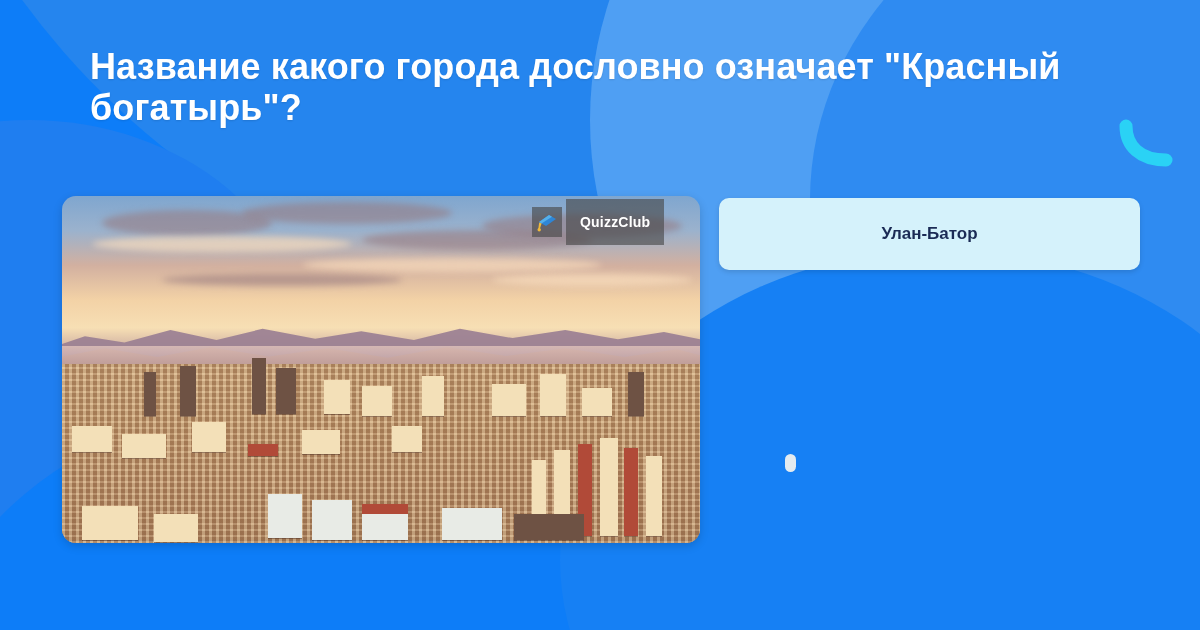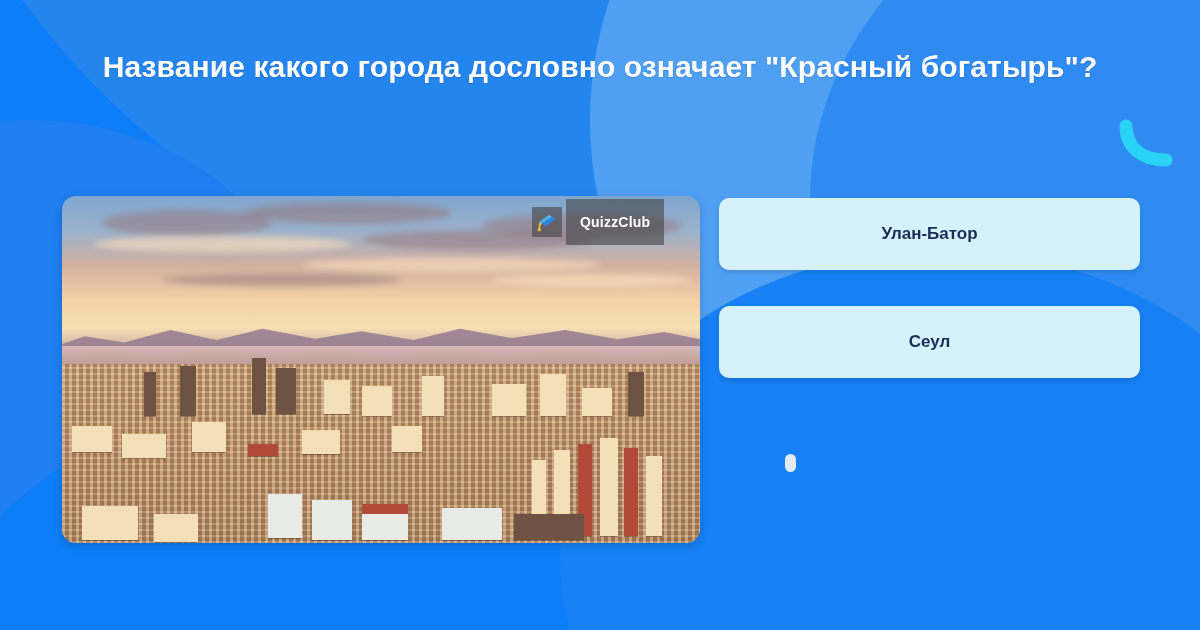--- a/index.html
+++ b/index.html
@@ -86,23 +86,23 @@
     height: 46px;
   }
   .swoosh svg { display: block; overflow: visible; }
 
   
   .headline {
     position: absolute;
     left: 90px;
     top: 46px;
     width: 1020px;
-    text-align: center;
+    text-align: left;
     color: #ffffff;
-    font-size: 30px;
+    font-size: 36px;
     line-height: 41px;
     font-weight: bold;
     letter-spacing: 0.1px;
     text-shadow: 0 1px 2px rgba(0,0,0,0.12);
   }
 
   
   .photo-card {
     position: absolute;
     left: 62px;
@@ -236,21 +236,21 @@
 
   
   .answers {
     position: absolute;
     left: 719px;
     top: 198px;
     width: 421px;
   }
   .answer {
     height: 72px;
-    margin-bottom: 36px;
+    margin-bottom: 4px;
     background: #d5f2fb;
     border-radius: 10px;
     display: flex;
     align-items: center;
     justify-content: center;
     color: #1b2b55;
     font-size: 17px;
     font-weight: bold;
     box-shadow: 0 2px 5px rgba(0,0,0,0.13);
     cursor: pointer;
@@ -359,20 +359,17 @@
         </div>
         <div class="badge-text">QuizzClub</div>
       </div>
     </div>
   </div>
 
   <div class="answers">
     <div class="answer">
       <span>Улан-Батор</span>
     </div>
-    <div class="answer">
-      <span>Сеул</span>
-    </div>
   </div>
 
   <div class="pill"></div>
 
 </div>
 
 </body></html>

